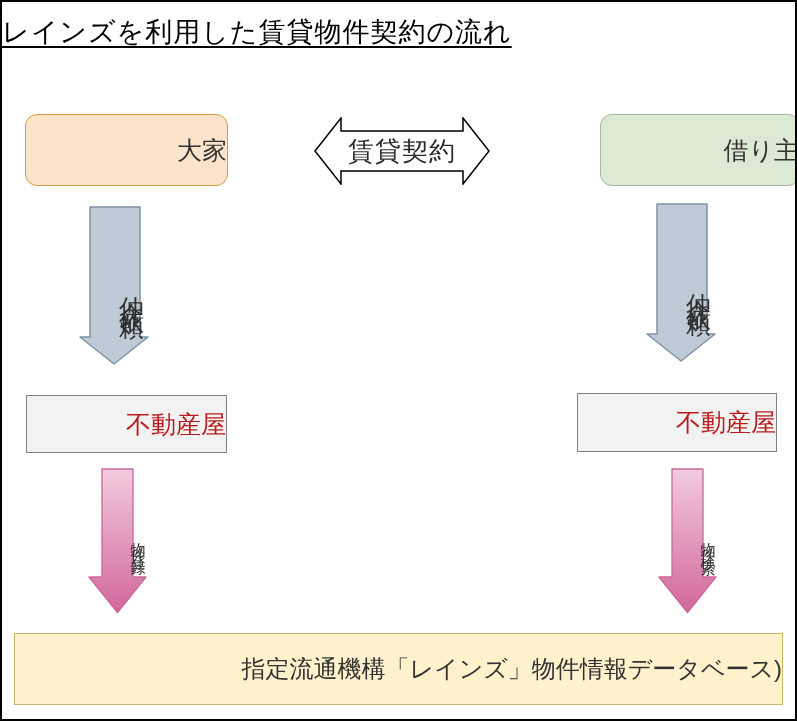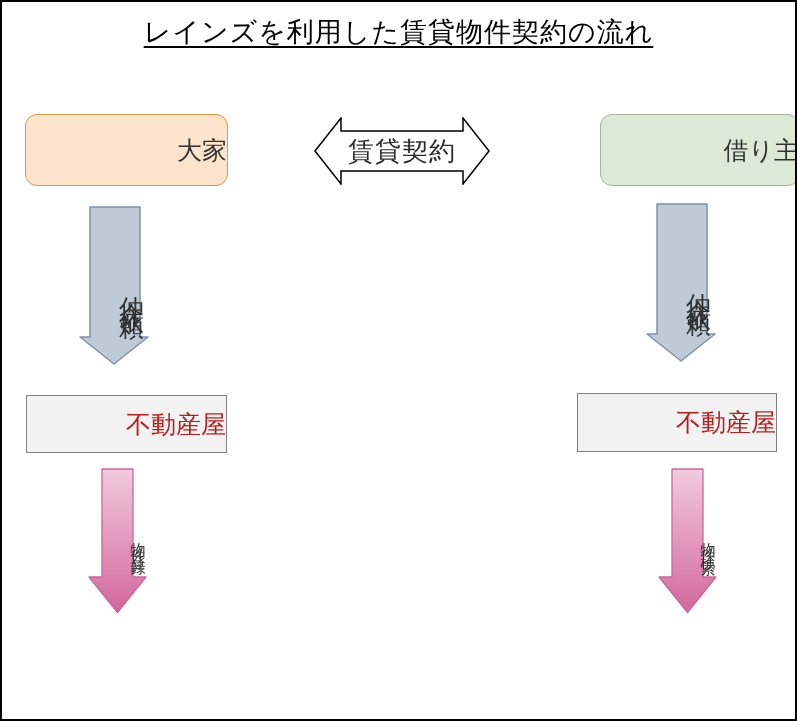--- a/index.html
+++ b/index.html
@@ -8,21 +8,20 @@
     width:797px;height:721px;
     box-sizing:border-box;
     border:2px solid #000;
     background:#fff;
     font-family:"Liberation Sans","DejaVu Sans",sans-serif;
     color:#333;
     overflow:hidden;
   }
   .title{
     position:absolute;left:0;top:12px;width:100%;
-    text-align:center;
     font-size:27px;color:#000;
     text-decoration:underline;
     text-underline-offset:5px;
     letter-spacing:1px;
   }
   .node{
     position:absolute;
     box-sizing:border-box;
     display:flex;align-items:center;justify-content:flex-end;
     font-size:25px;color:#333;
@@ -137,14 +136,17 @@
         <linearGradient id="pinkGradR" x1="0" y1="0" x2="0" y2="1">
           <stop offset="0" style="stop-color:var(--pink-top,#F2CADD)"></stop>
           <stop offset="1" style="stop-color:var(--pink-bottom,#D2679B)"></stop>
         </linearGradient>
       </defs>
       <polygon points="14,1 45,1 45,109 58,109 29.5,144.5 1,109 14,109" style="fill:url(#pinkGradR);stroke:var(--pink-border,#C9679F);stroke-width:1.3;stroke-linejoin:round"></polygon>
     </svg>
     <div class="vlabel vlabel-pink">物件検索</div>
   </div>
 
+  <div class="node db">
+    <span>指定流通機構「レインズ」物件情報データベース)</span>
+  </div>
 
 </div>
 
 </body></html>

